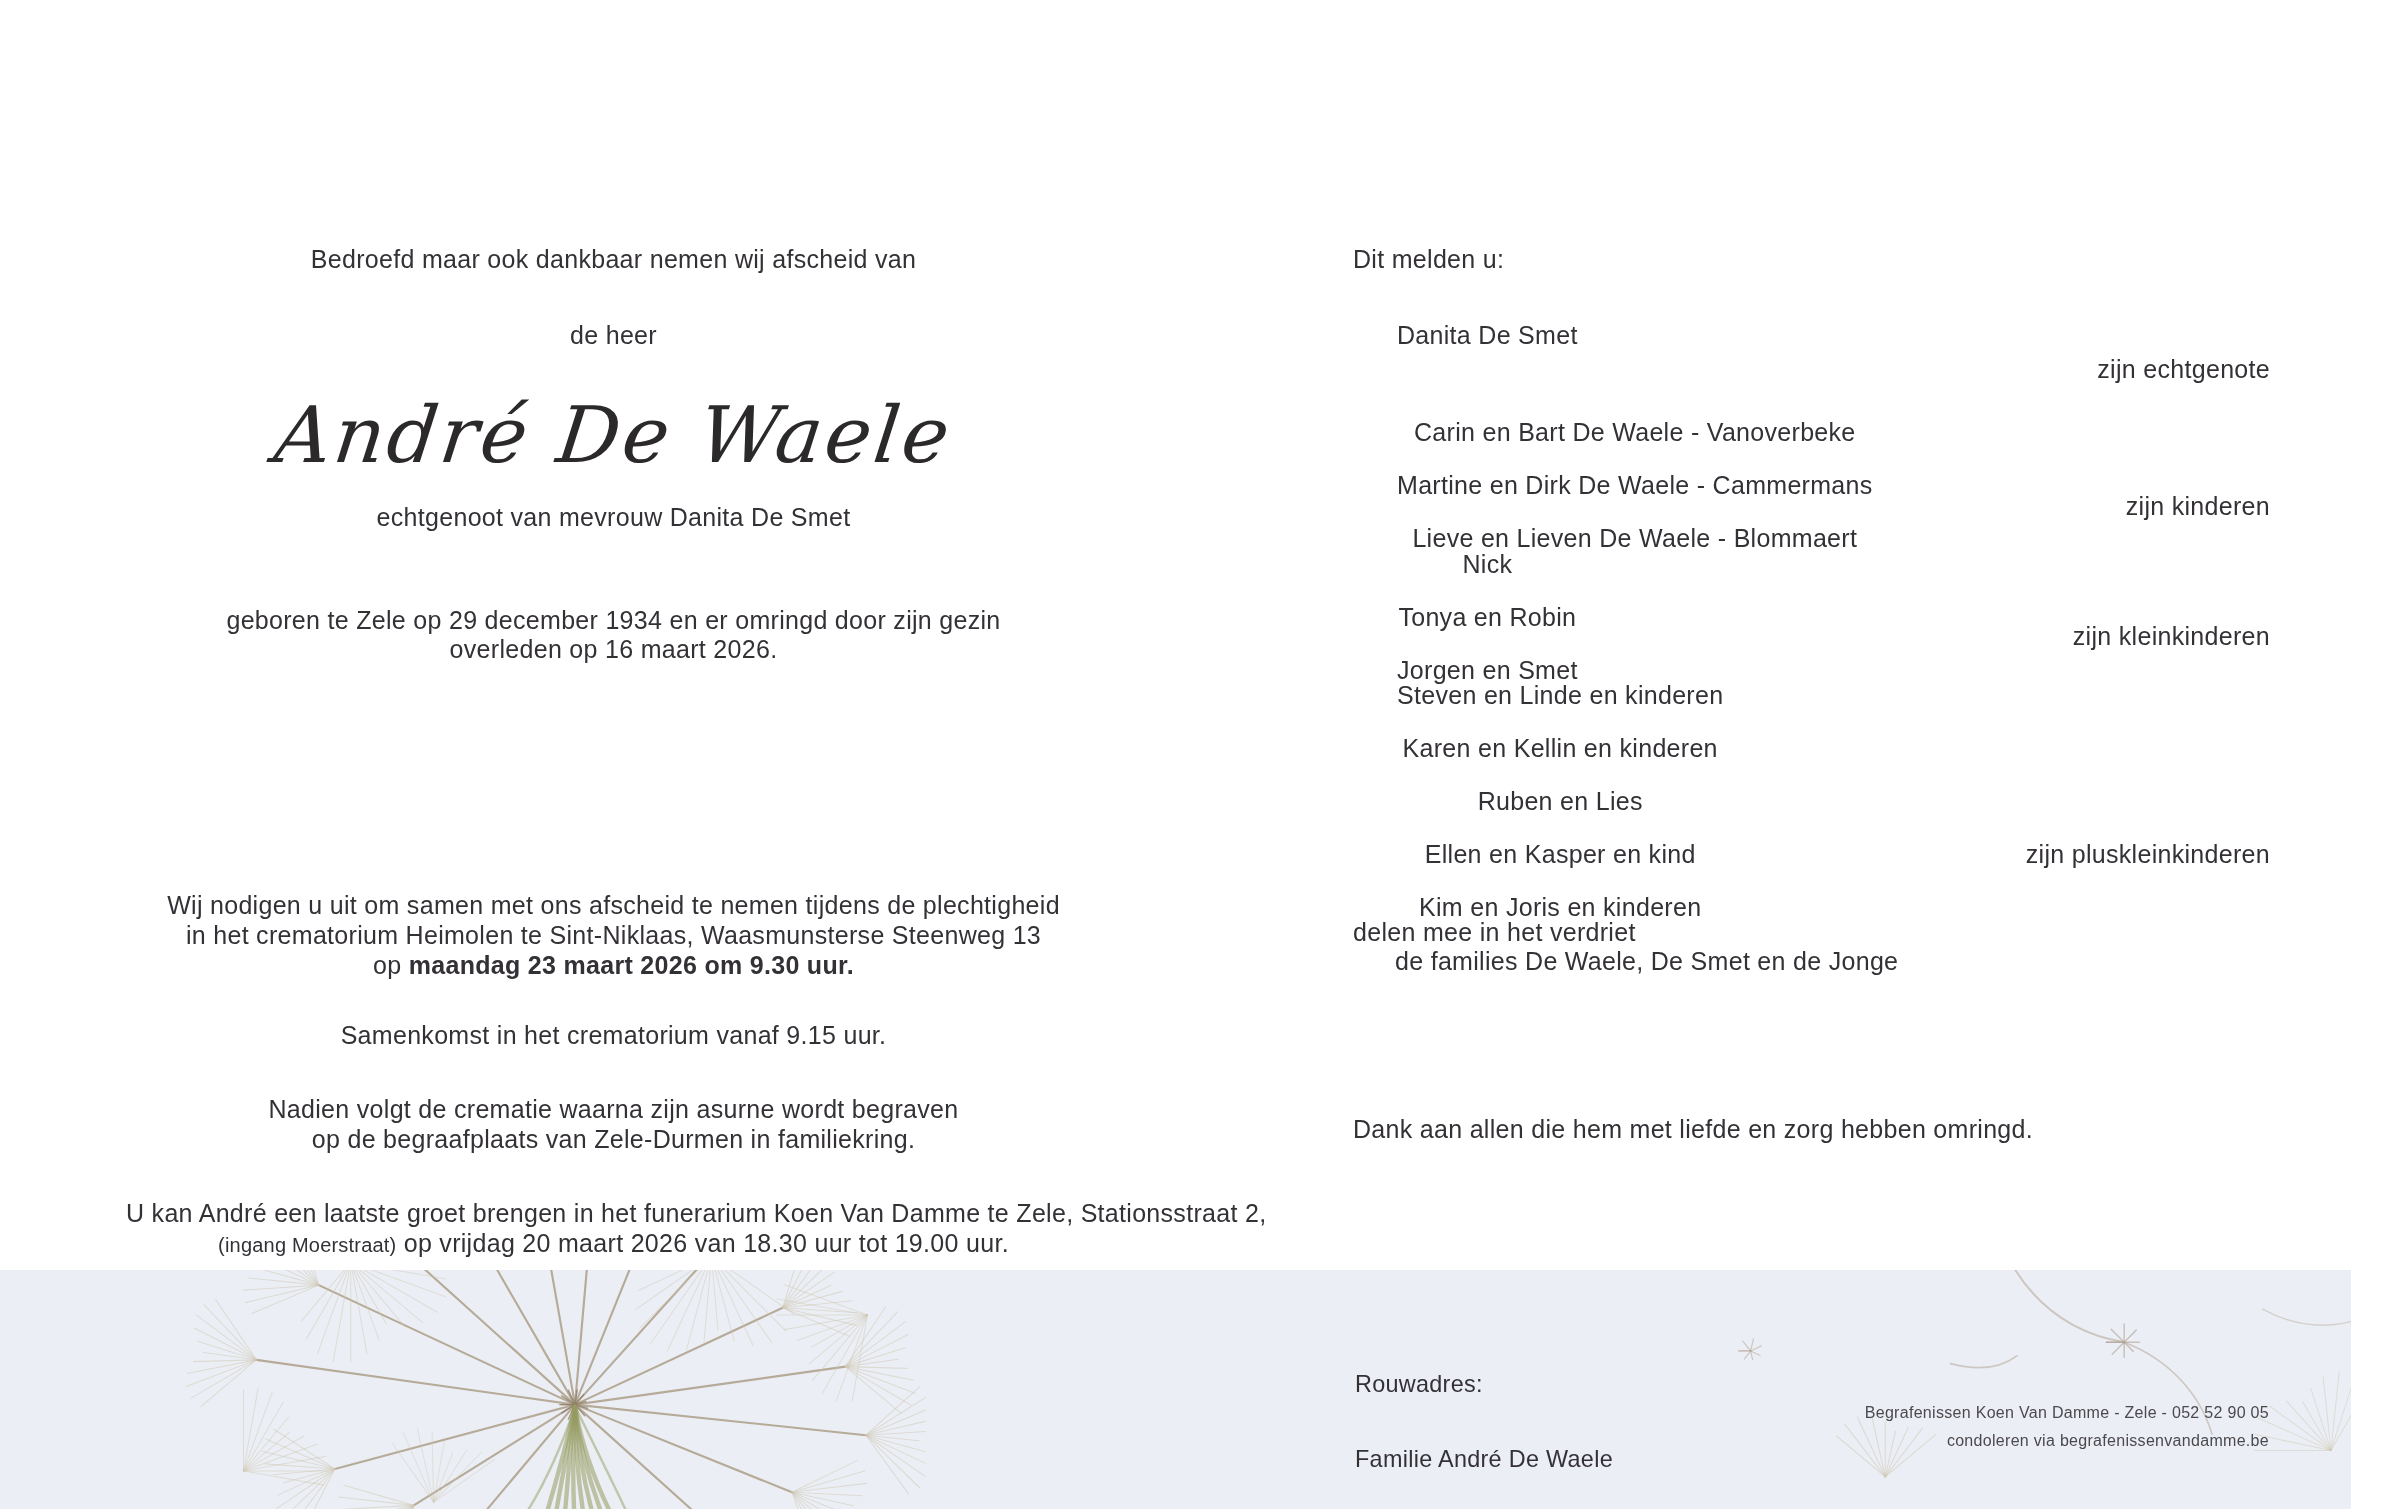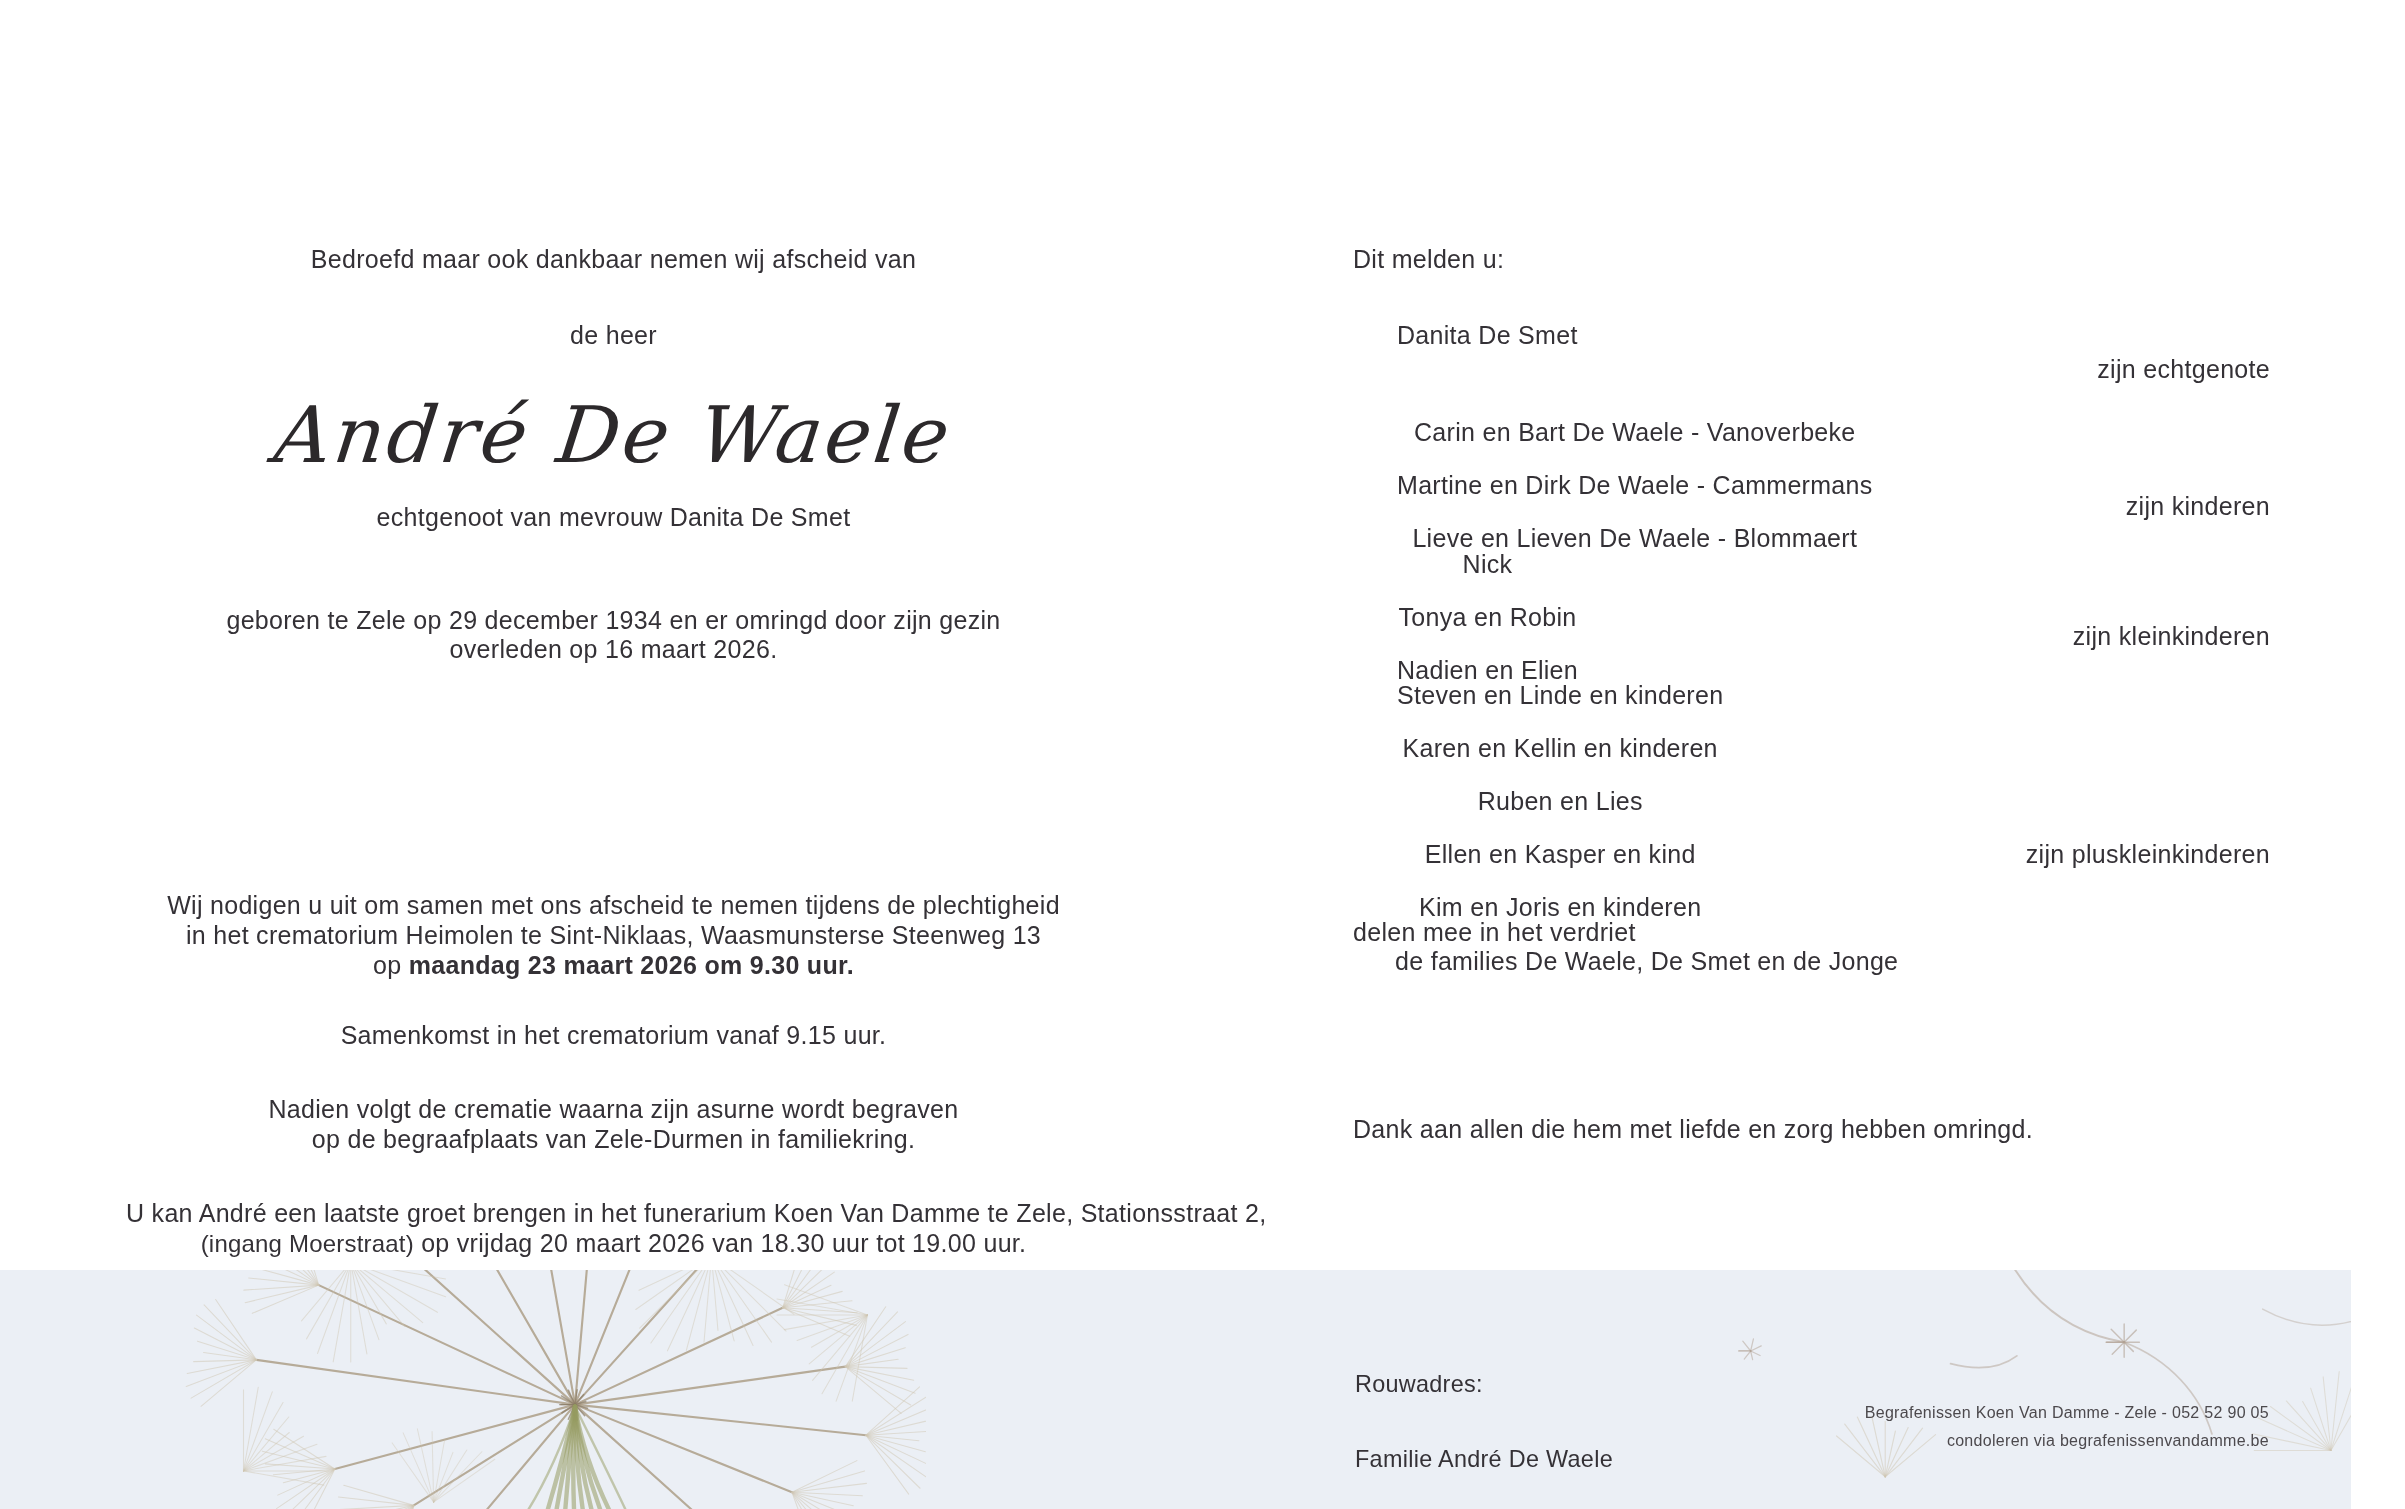--- a/index.html
+++ b/index.html
@@ -6,21 +6,21 @@
   .page{position:relative;width:2351px;height:1510px;background:#ffffff;overflow:hidden;
         font-family:"Liberation Sans",sans-serif;color:#343136;}
   .t{position:absolute;font-size:25px;line-height:30px;letter-spacing:0.3px;white-space:nowrap;}
   .center{left:126px;width:975px;text-align:center;}
   .p30 div{line-height:29px;}
   .p31 div{line-height:30px;}
   .rleft{left:1353px;text-align:left;}
   .rindent{left:1397px;text-align:center;}
   .rlabel{right:81px;text-align:right;}
   .group div{line-height:29px;margin-top:24px;}
-  .small{font-size:24px;letter-spacing:0.2px;}
+  .small{font-size:20px;letter-spacing:0.2px;}
   strong{font-weight:700;}
   .name{position:absolute;left:126px;width:975px;top:382px;text-align:center;
         font-family:"DejaVu Serif",serif;font-style:italic;font-size:78px;line-height:107px;
         color:#2c292b;letter-spacing:2.9px;transform:skewX(-7deg);}
   .band{position:absolute;left:0;top:1270px;width:2406px;height:240px;background:#ebeff5;overflow:hidden;}
   .addr{position:absolute;left:1355px;top:1322px;font-size:23.4px;line-height:25px;letter-spacing:0.3px;white-space:pre;}
   .credit{position:absolute;right:82px;top:1399px;font-size:16px;line-height:28px;color:#4c494d;
           text-align:right;letter-spacing:0.3px;white-space:nowrap;}
   svg.deco{position:absolute;display:block;}
 </style>
@@ -64,21 +64,21 @@
   <div class="t rindent group" style="top:394px">
     <div>Carin en Bart De Waele - Vanoverbeke</div>
     <div>Martine en Dirk De Waele - Cammermans</div>
     <div>Lieve en Lieven De Waele - Blommaert</div>
   </div>
   <div class="t rlabel" style="top:491px">zijn kinderen</div>
 
   <div class="t rindent group" style="top:526px">
     <div>Nick</div>
     <div>Tonya en Robin</div>
-    <div>Nadien en Elien</div>
+    <div>Jorgen en Smet</div>
   </div>
   <div class="t rlabel" style="top:621px">zijn kleinkinderen</div>
 
   <div class="t rindent group" style="top:657px">
     <div>Steven en Linde en kinderen</div>
     <div>Karen en Kellin en kinderen</div>
     <div>Ruben en Lies</div>
     <div>Ellen en Kasper en kind</div>
     <div>Kim en Joris en kinderen</div>
   </div>

